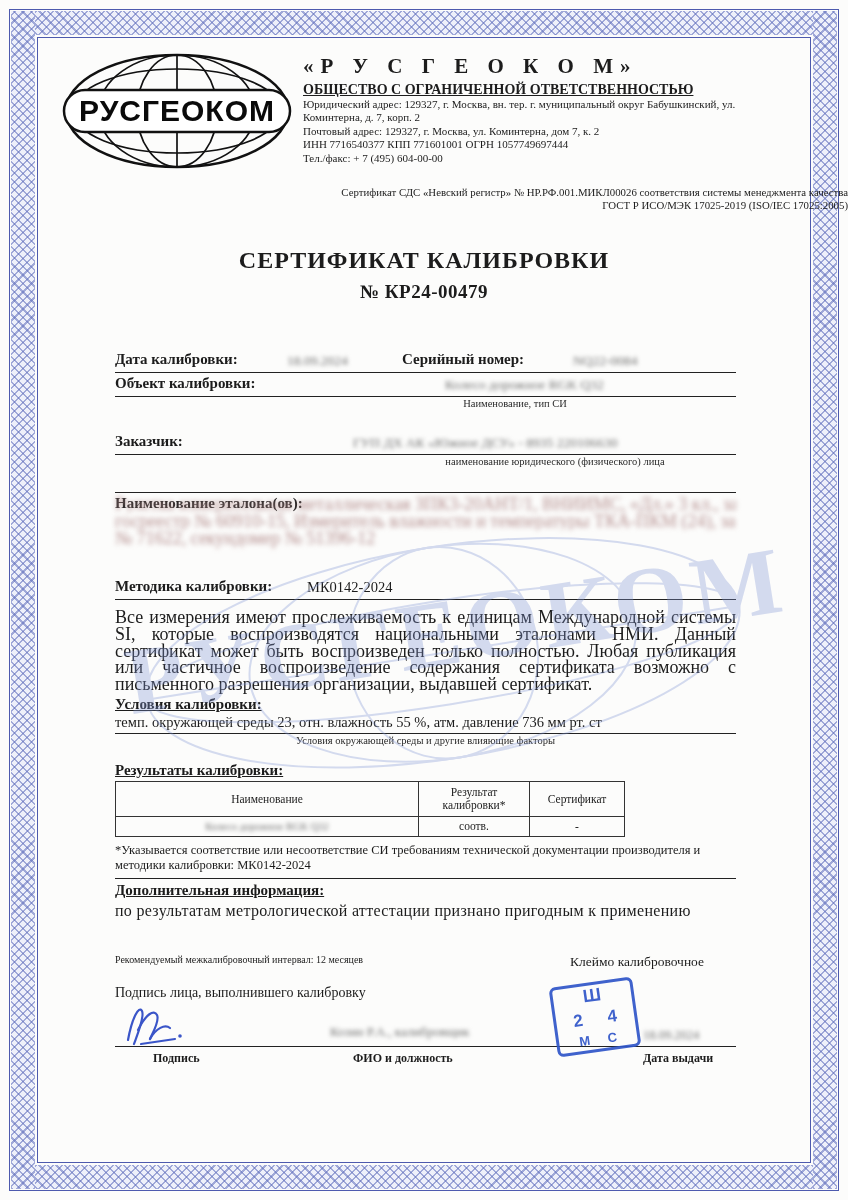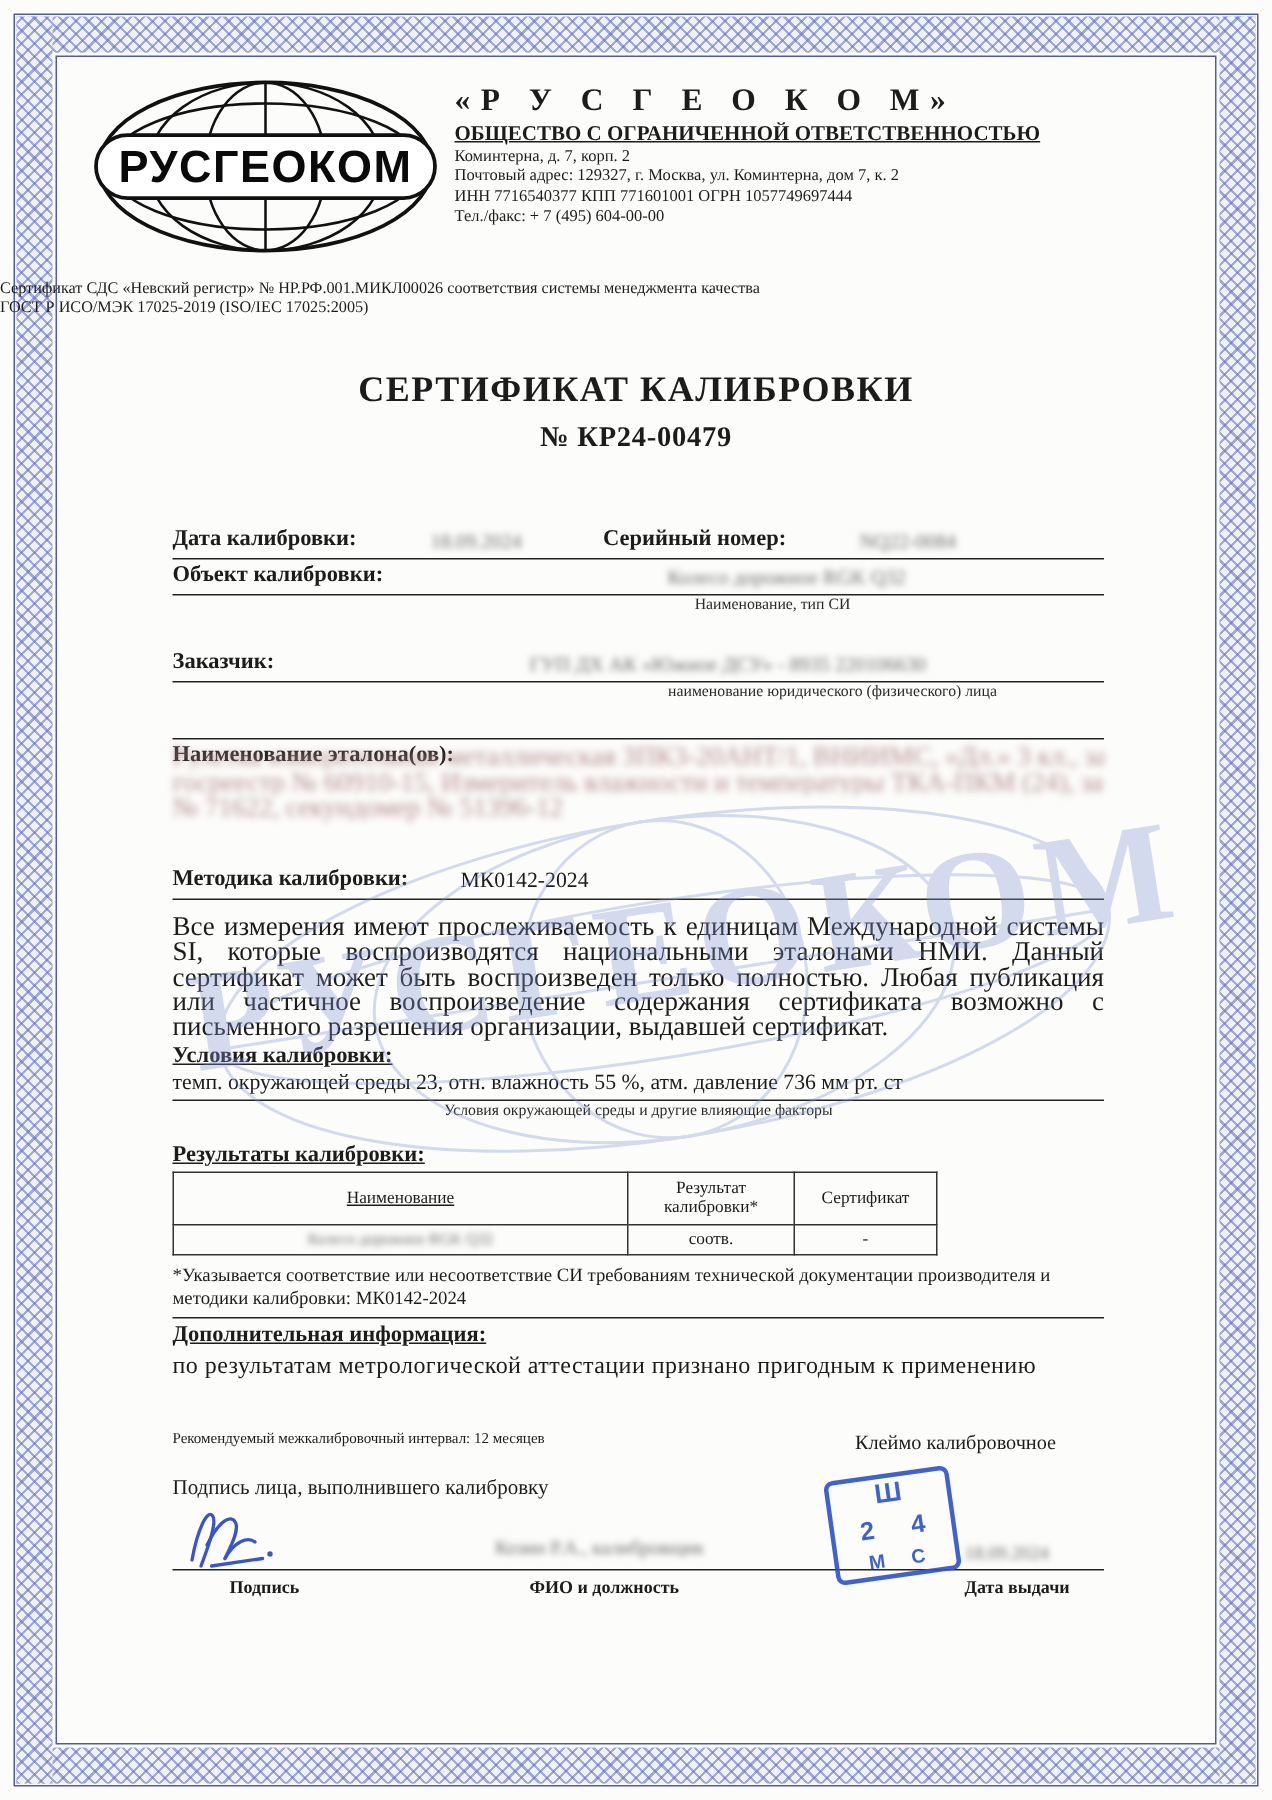--- a/index.html
+++ b/index.html
@@ -21,21 +21,21 @@
   
   .watermark{position:absolute;left:85px;top:435px;width:710px;height:400px;z-index:4;
              opacity:.33;pointer-events:none;}
 
   
   .logo{position:absolute;left:62px;top:52px;width:230px;height:118px;z-index:2;}
   .org{position:absolute;left:303px;top:54px;width:475px;z-index:2;}
   .org-title{font-size:21px;font-weight:bold;letter-spacing:7px;white-space:nowrap;}
   .org-subtitle{font-size:14px;font-weight:bold;text-decoration:underline;margin-top:3px;white-space:nowrap;}
   .org-line{font-size:11px;line-height:13.4px;}
-  .cert-note{position:absolute;left:0;right:0;top:186px;text-align:left;font-size:10.8px;line-height:13px;z-index:2;}
+  .cert-note{position:absolute;left:0;right:0;top:186px;text-align:right;font-size:10.8px;line-height:13px;z-index:2;}
   .doc-title{position:absolute;left:0;right:0;top:247px;text-align:center;font-size:24px;font-weight:bold;letter-spacing:1px;z-index:2;}
   .doc-number{position:absolute;left:0;right:0;top:281px;text-align:center;font-size:19px;font-weight:bold;letter-spacing:.5px;z-index:2;}
 
   
   .content{position:absolute;left:115px;top:0;width:621px;height:920px;z-index:2;}
   .row{position:absolute;left:0;right:0;height:22px;border-bottom:1.8px solid #222;}
   .row span{position:absolute;top:1px;white-space:nowrap;}
   .lbl{font-weight:bold;font-size:15px;}
   .val{font-size:13.5px;}
   .blur{filter:blur(2.2px);color:#6f6f6f;}
@@ -96,20 +96,21 @@
         <ellipse cx="115" cy="59" rx="111" ry="20" stroke-width="1.7"></ellipse>
       </g>
       <rect x="2" y="38" width="226" height="42" rx="21" fill="#ffffff" stroke="#111" stroke-width="2.5"></rect>
       <text x="115" y="69" text-anchor="middle" font-family="Liberation Sans, sans-serif" font-weight="bold" font-size="30" letter-spacing="1" fill="#0a0a0a">РУСГЕОКОМ</text>
     </svg>
   </div>
 
   <div class="org">
     <div class="org-title">«Р У С Г Е О К О М»</div>
     <div class="org-subtitle">ОБЩЕСТВО С ОГРАНИЧЕННОЙ ОТВЕТСТВЕННОСТЬЮ</div>
+    <div class="org-line">Юридический адрес: 129327, г. Москва, вн. тер. г. муниципальный округ Бабушкинский, ул.</div>
     <div class="org-line">Коминтерна, д. 7, корп. 2</div>
     <div class="org-line">Почтовый адрес: 129327, г. Москва, ул. Коминтерна, дом 7, к. 2</div>
     <div class="org-line">ИНН 7716540377 КПП 771601001 ОГРН 1057749697444</div>
     <div class="org-line">Тел./факс: + 7 (495) 604-00-00</div>
   </div>
 
   <div class="cert-note">
     <div>Сертификат СДС «Невский регистр» № НР.РФ.001.МИКЛ00026 соответствия системы менеджмента качества</div>
     <div>ГОСТ Р ИСО/МЭК 17025-2019 (ISO/IEC 17025:2005)</div>
   </div>
@@ -158,21 +159,21 @@
     <div class="row" style="top:713px;height:20px;">
       <span style="left:0;font-size:14.5px;">темп. окружающей среды 23, отн. влажность 55 %, атм. давление 736 мм рт. ст</span>
     </div>
     <div class="cap" style="top:735px;left:0;right:0;">Условия окружающей среды и другие влияющие факторы</div>
 
     <div class="heading-u" style="top:762px;left:0;">Результаты калибровки:</div>
 
     <table class="res-table">
       <thead>
         <tr>
-          <th style="width:296px;text-decoration:underline;">Наименование</th>
+          <th style="width:296px;">Наименование</th>
           <th style="width:104px;">Результат калибровки*</th>
           <th style="width:88px;">Сертификат</th>
         </tr>
       </thead>
       <tbody>
         <tr>
           <td><span class="blur" style="font-size:10.5px;">Колесо дорожное RGK Q32</span></td>
           <td>соотв.</td>
           <td>-</td>
         </tr>

